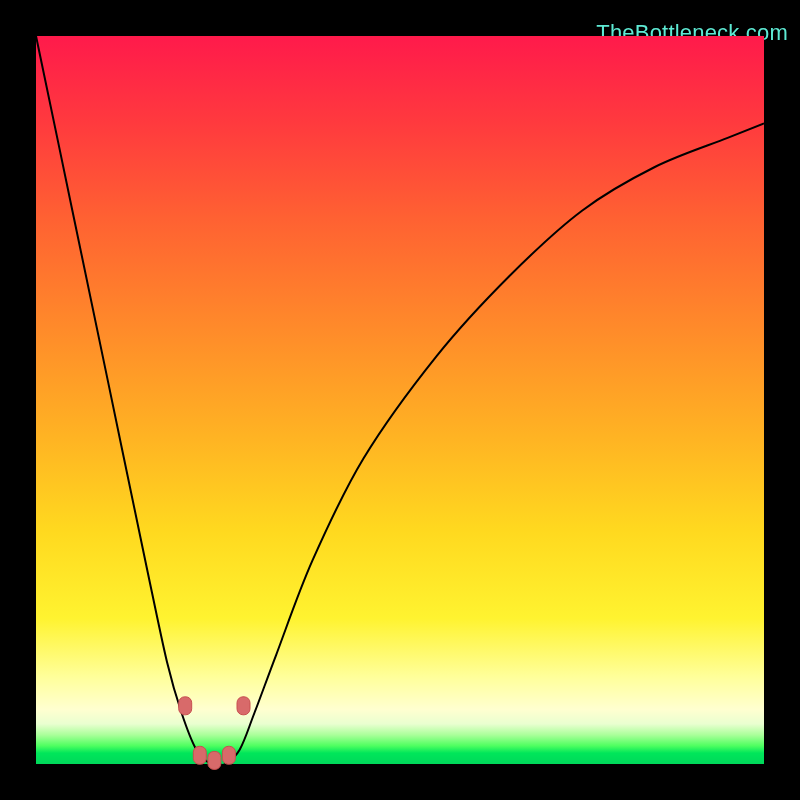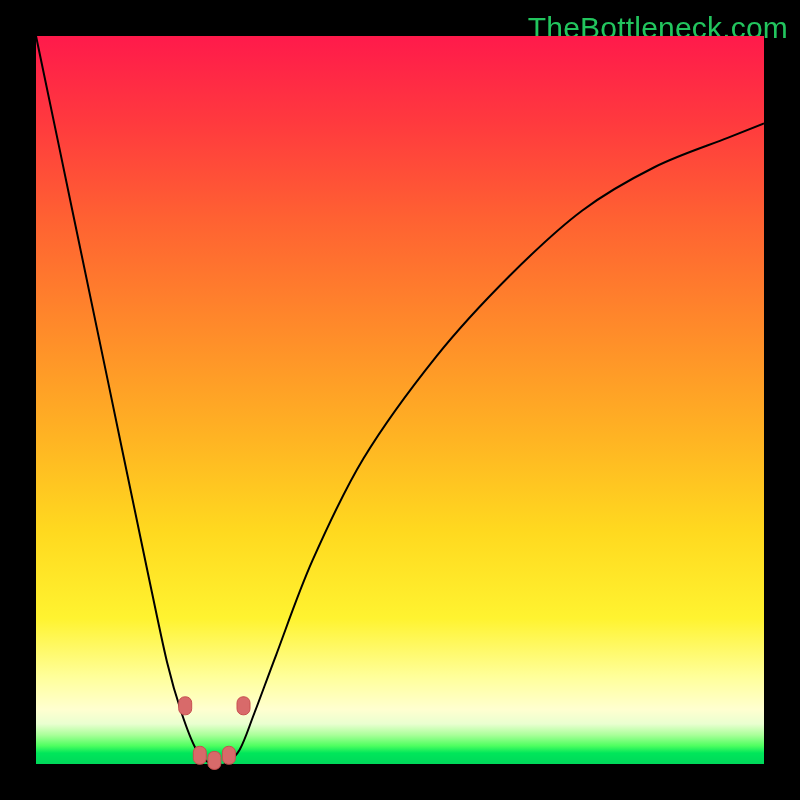--- a/index.html
+++ b/index.html
@@ -39,24 +39,24 @@
       #ffffd0 92.5%,
       #e9ffd0 94.5%,
       #aaff9a 96%,
       #4eff60 97.5%,
       #00e65a 98.5%,
       #00d85a 100%
     );
   }
   .watermark {
     position: absolute;
-    top: 11px;
+    top: 20px;
     right: 12px;
-    color: #22c55e;
-    font-size: 30px;
+    color: #5eead4;
+    font-size: 22px;
     font-weight: 500;
     letter-spacing: 0.2px;
     user-select: none;
   }
   svg.curve {
     position: absolute;
     left: 0;
     top: 0;
     width: 728px;
     height: 728px;

